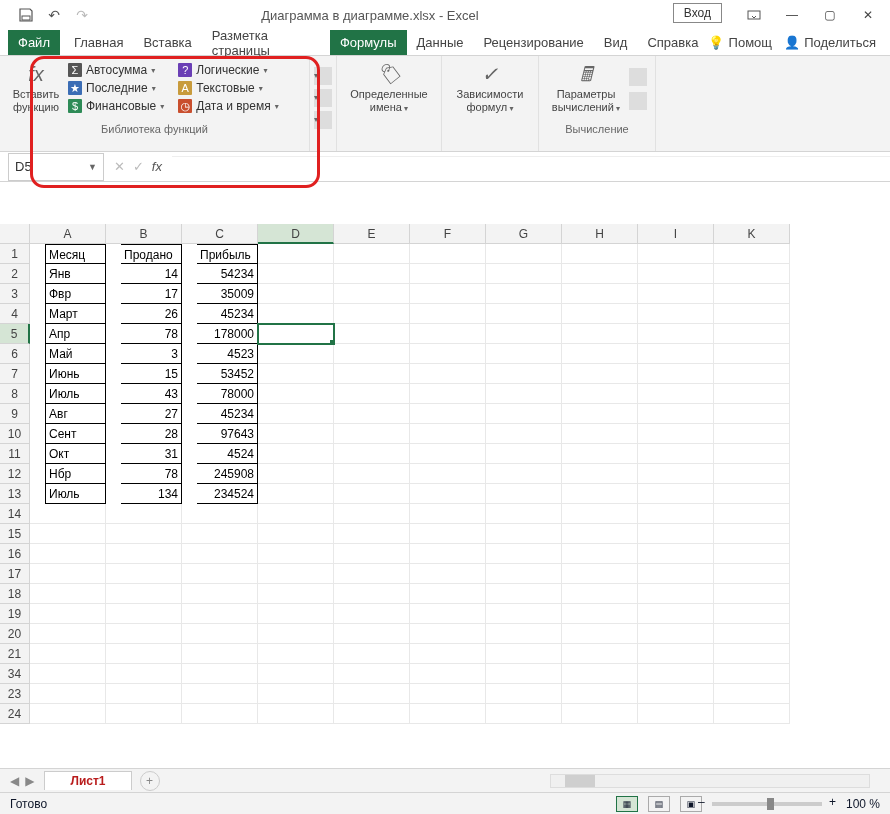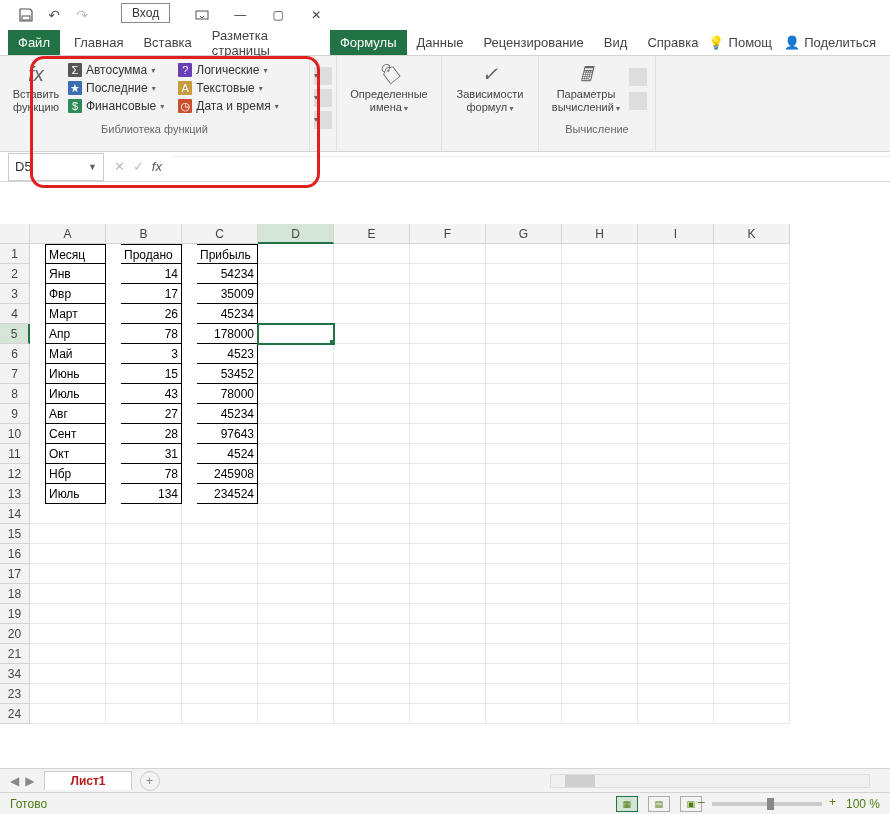--- a/index.html
+++ b/index.html
@@ -62,21 +62,21 @@
 
 
 .sheet-tabs { position: absolute; bottom: 22px; left: 0; right: 0; height: 24px; background: #f3f3f3; border-top: 1px solid #d4d4d4; display: flex; align-items: center; font-size: 12px; }
 .sheet-tabs .nav { padding: 0 10px; color: #888; display:flex; gap:6px; }
 .sheet-tab { background: #fff; border: 1px solid #ccc; border-bottom: none; padding: 2px 25px; color: #b91c1c; font-weight: 600; }
 .sheet-add { width: 20px; height: 20px; border: 1px solid #ccc; border-radius: 50%; display: flex; align-items: center; justify-content: center; margin-left: 8px; color: #888; }
 .hscroll-track { flex:0 0 320px; height:14px; background:#f0f0f0; border:1px solid #ddd; margin-left:auto; margin-right:20px; position:relative; }
 .hscroll-thumb { position:absolute; left:14px; top:0; bottom:0; width:30px; background:#cfcfcf; }
 
 
-.status-bar { position: absolute; bottom: 0; left: 0; right: 0; height: 22px; background: #f3f3f3; border-top: 1px solid #d4d4d4; display: flex; align-items: center; font-size: 12px; color: #4d7c0f; padding: 0 10px; }
+.status-bar { position: absolute; bottom: 0; left: 0; right: 0; height: 22px; background: #f3f3f3; border-top: 1px solid #d4d4d4; display: flex; align-items: center; font-size: 12px; color: #0f172a; padding: 0 10px; }
 .status-bar .right { margin-left: auto; display: flex; align-items: center; gap: 10px; }
 .view-btn { width: 22px; height: 16px; border: 1px solid #aaa; display: flex; align-items: center; justify-content: center; font-size: 9px; }
 .view-btn.active { background: #d5e5d5; border-color: #217346; }
 .zoom-slider { width: 110px; height: 4px; background: #ccc; position: relative; }
 .zoom-slider::before { content:"–"; position:absolute; left:-14px; top:-7px; }
 .zoom-slider::after { content:"+"; position:absolute; right:-14px; top:-7px; }
 .zoom-thumb { position: absolute; left: 50%; top: -4px; width: 7px; height: 12px; background: #888; }
 
 svg { display: block; }
 </style>
@@ -87,20 +87,21 @@
   <div class="qat">
     <div class="qbtn">
         <svg width="14" height="14" viewBox="0 0 14 14">
           <path d="M1 1h10l2 2v10H1z" fill="none" stroke="#555" stroke-width="1.2"></path>
           <rect x="3" y="8" width="8" height="4" fill="none" stroke="#555"></rect>
         </svg>
       </div>
     <div class="qbtn">↶</div>
     <div class="qbtn" style="color:#bbb">↷</div>
   </div>
+  <div class="title-center">Диаграмма в диаграмме.xlsx - Excel</div>
   <div class="win-controls">
     <div class="signin-box">Вход</div>
     <div class="win-btn">
         <svg width="14" height="10">
           <rect x="1" y="1" width="12" height="8" fill="none" stroke="#555"></rect>
           <path d="M5 6l2 2 2-2" fill="none" stroke="#555"></path>
         </svg>
       </div>
     <div class="win-btn">—</div>
     <div class="win-btn">▢</div>

